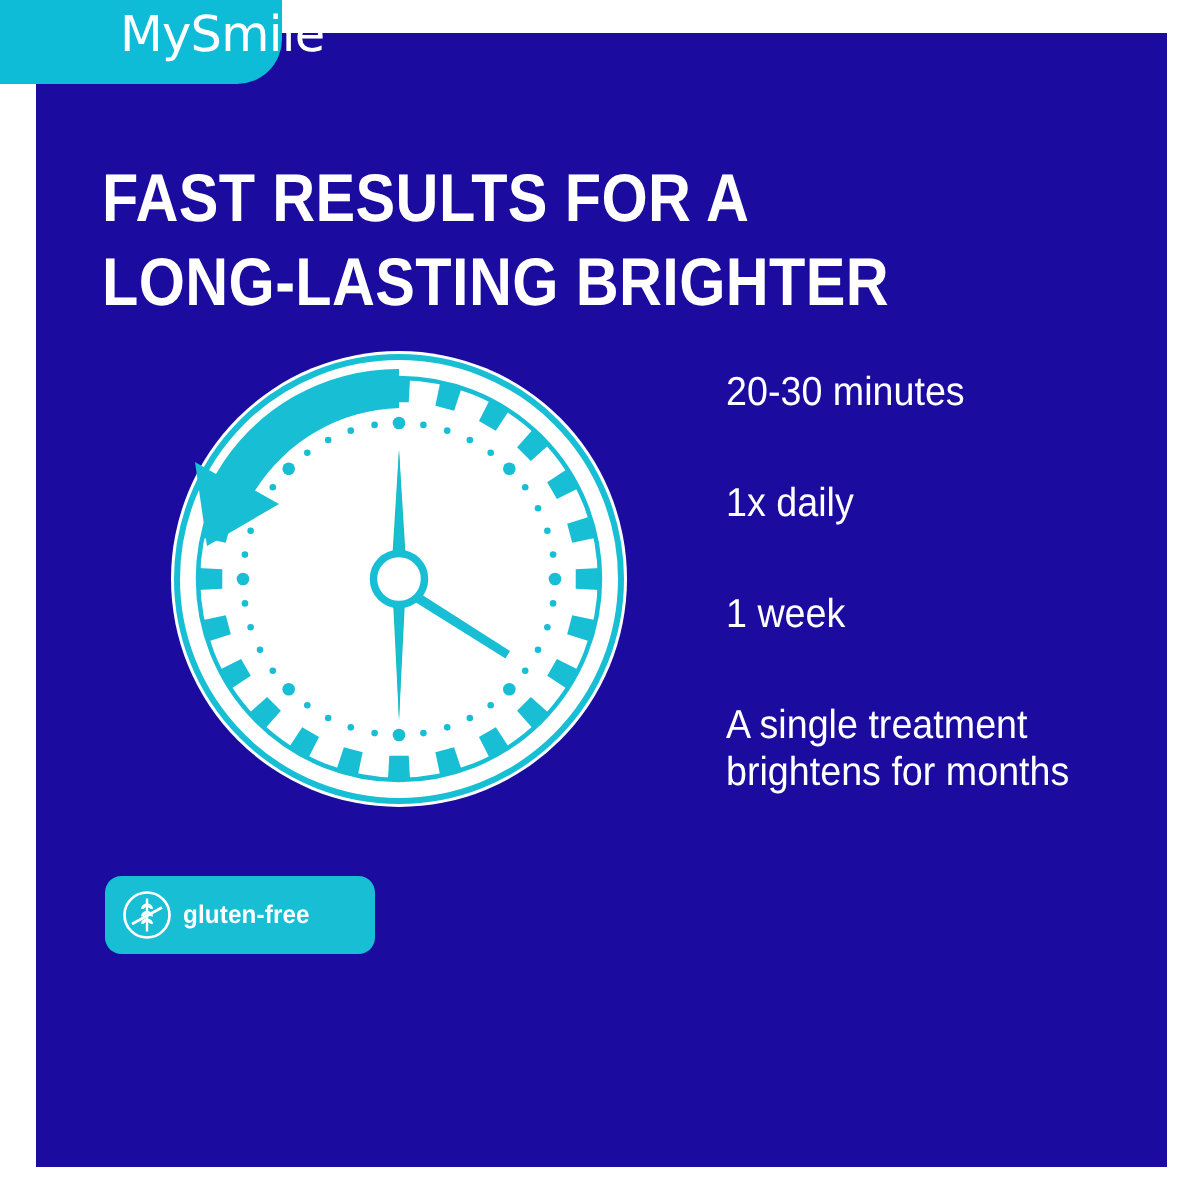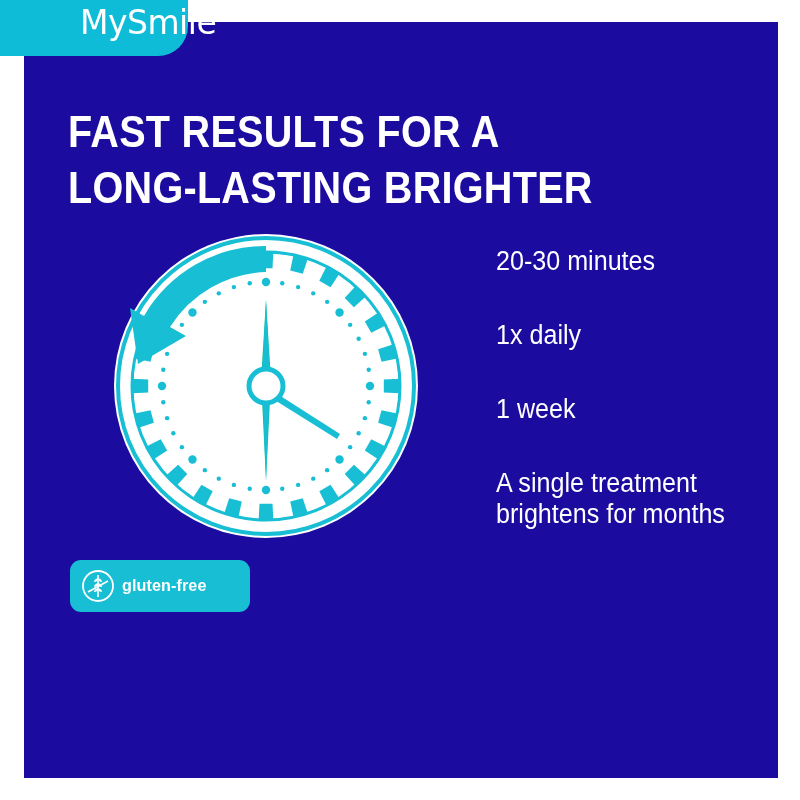--- a/index.html
+++ b/index.html
@@ -85,42 +85,42 @@
     position: absolute;
     left: 108px;
     top: 228px;
     width: 316px;
     height: 316px;
   }
 
   
   .benefits {
     position: absolute;
-    left: 496px;
+    left: 484px;
     top: 246px;
     width: 290px;
   }
   .benefit {
     color: #ffffff;
     font-family: "Liberation Sans Narrow", "Liberation Sans", sans-serif;
     font-size: 27px;
     font-weight: 400;
     line-height: 1.18;
     margin-bottom: 42px;
     transform: scaleX(0.93);
     transform-origin: left top;
     white-space: pre-line;
   }
   .benefit:last-child { margin-bottom: 0; }
 
   
   .badges {
     position: absolute;
     left: 70px;
-    top: 560px;
+    top: 584px;
     width: 400px;
     display: grid;
     grid-template-columns: 180px 180px;
     grid-gap: 22px 20px;
     gap: 44px;
   }
   .badge {
     height: 52px;
     background: #17bed4;
     border-radius: 11px;

